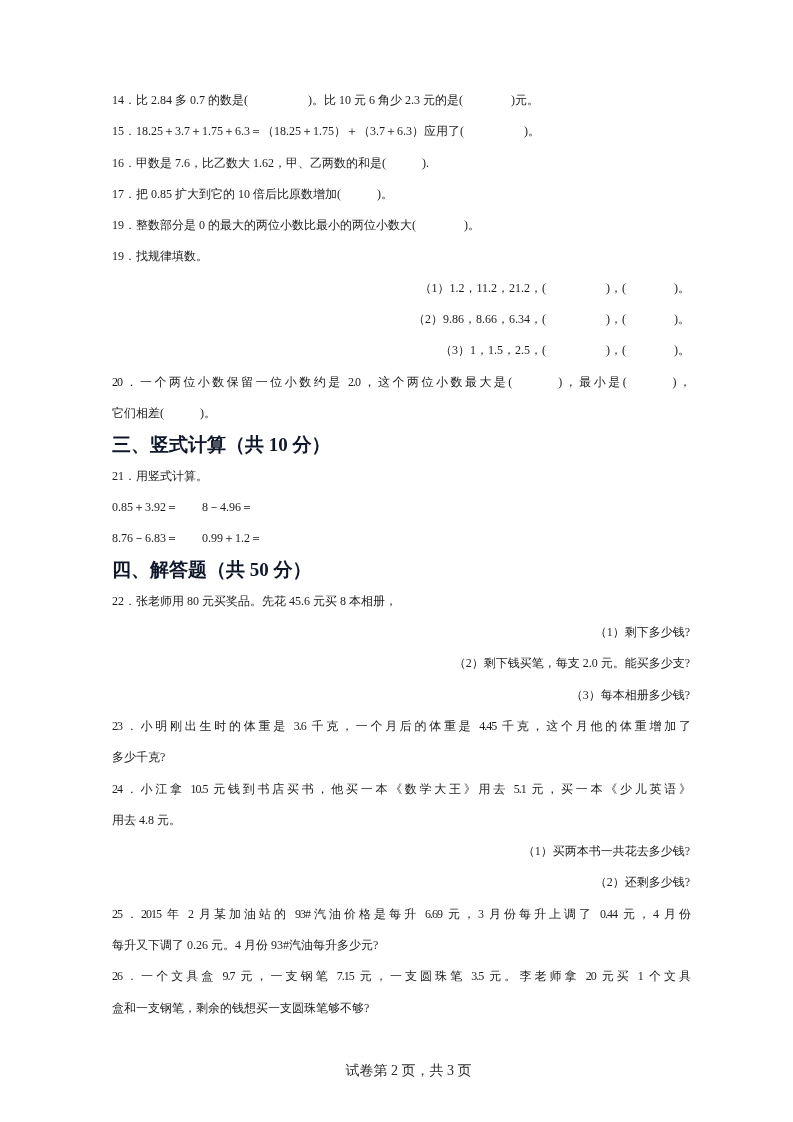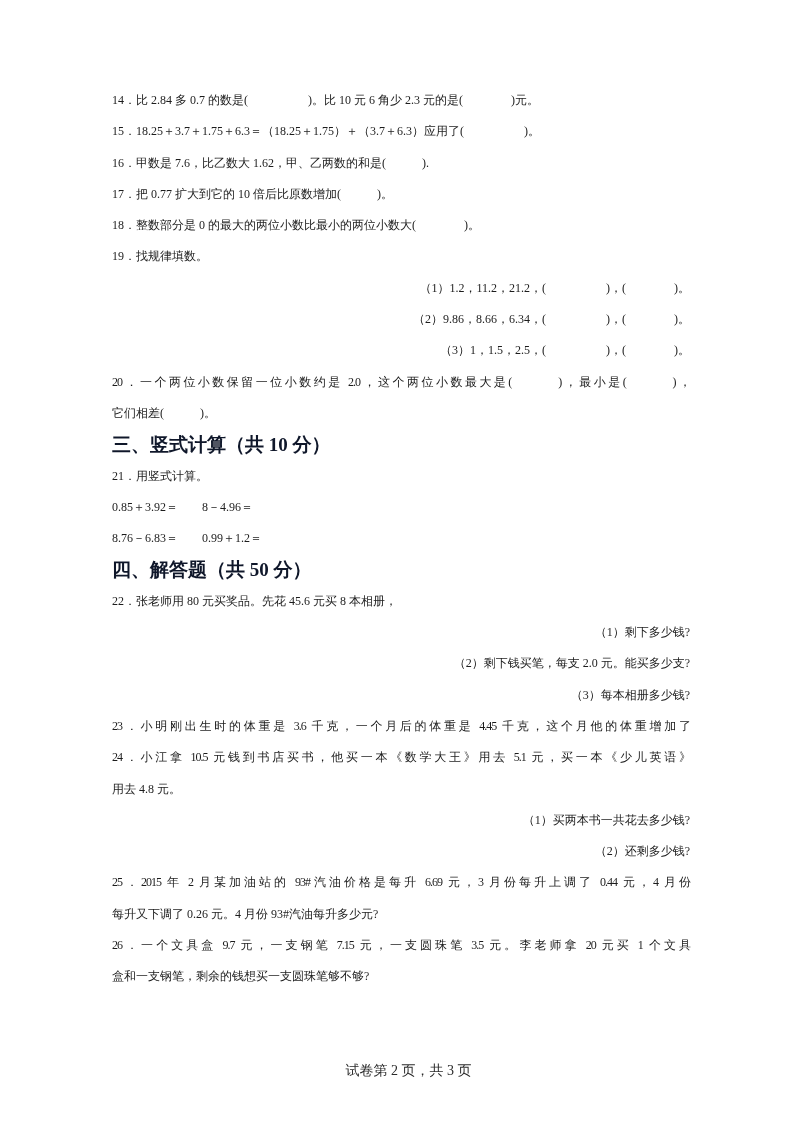--- a/index.html
+++ b/index.html
@@ -56,38 +56,39 @@
   }
 </style>
 </head>
 <body>
 
 <div class="page">
   <div class="content">
     <p class="row">14．比 2.84 多 0.7 的数是(　　　　　)。比 10 元 6 角少 2.3 元的是(　　　　)元。</p>
     <p class="row">15．18.25＋3.7＋1.75＋6.3＝（18.25＋1.75）＋（3.7＋6.3）应用了(　　　　　)。</p>
     <p class="row">16．甲数是 7.6，比乙数大 1.62，甲、乙两数的和是(　　　).</p>
-    <p class="row">17．把 0.77 扩大到它的 10 倍后比原数增加(　　　)。</p>
-    <p class="row">18．整数部分是 0 的最大的两位小数比最小的两位小数大(　　　　)。</p>
+    <p class="row">17．把 0.85 扩大到它的 10 倍后比原数增加(　　　)。</p>
+    <p class="row">19．整数部分是 0 的最大的两位小数比最小的两位小数大(　　　　)。</p>
     <p class="row">19．找规律填数。</p>
     <p class="row sub">（1）1.2，11.2，21.2，(　　　　　)，(　　　　)。</p>
     <p class="row sub">（2）9.86，8.66，6.34，(　　　　　)，(　　　　)。</p>
     <p class="row sub">（3）1，1.5，2.5，(　　　　　)，(　　　　)。</p>
     <p class="row full">20．一个两位小数保留一位小数约是 2.0，这个两位小数最大是(　　　)，最小是(　　　)，</p>
     <p class="row">它们相差(　　　)。</p>
     <p class="row heading">三、竖式计算（共 10 分）</p>
     <p class="row">21．用竖式计算。</p>
     <p class="row">0.85＋3.92＝　　8－4.96＝</p>
     <p class="row">8.76－6.83＝　　0.99＋1.2＝</p>
     <p class="row heading">四、解答题（共 50 分）</p>
     <p class="row">22．张老师用 80 元买奖品。先花 45.6 元买 8 本相册，</p>
     <p class="row sub">（1）剩下多少钱?</p>
     <p class="row sub">（2）剩下钱买笔，每支 2.0 元。能买多少支?</p>
     <p class="row sub">（3）每本相册多少钱?</p>
     <p class="row full">23．小明刚出生时的体重是 3.6 千克，一个月后的体重是 4.45 千克，这个月他的体重增加了</p>
+    <p class="row">多少千克?</p>
     <p class="row full">24．小江拿 10.5 元钱到书店买书，他买一本《数学大王》用去 5.1 元，买一本《少儿英语》</p>
     <p class="row">用去 4.8 元。</p>
     <p class="row sub">（1）买两本书一共花去多少钱?</p>
     <p class="row sub">（2）还剩多少钱?</p>
     <p class="row full">25．2015 年 2 月某加油站的 93#汽油价格是每升 6.69 元，3 月份每升上调了 0.44 元，4 月份</p>
     <p class="row">每升又下调了 0.26 元。4 月份 93#汽油每升多少元?</p>
     <p class="row full">26．一个文具盒 9.7 元，一支钢笔 7.15 元，一支圆珠笔 3.5 元。李老师拿 20 元买 1 个文具</p>
     <p class="row">盒和一支钢笔，剩余的钱想买一支圆珠笔够不够?</p>
   </div>
   <div class="page-footer">试卷第 2 页，共 3 页</div>

